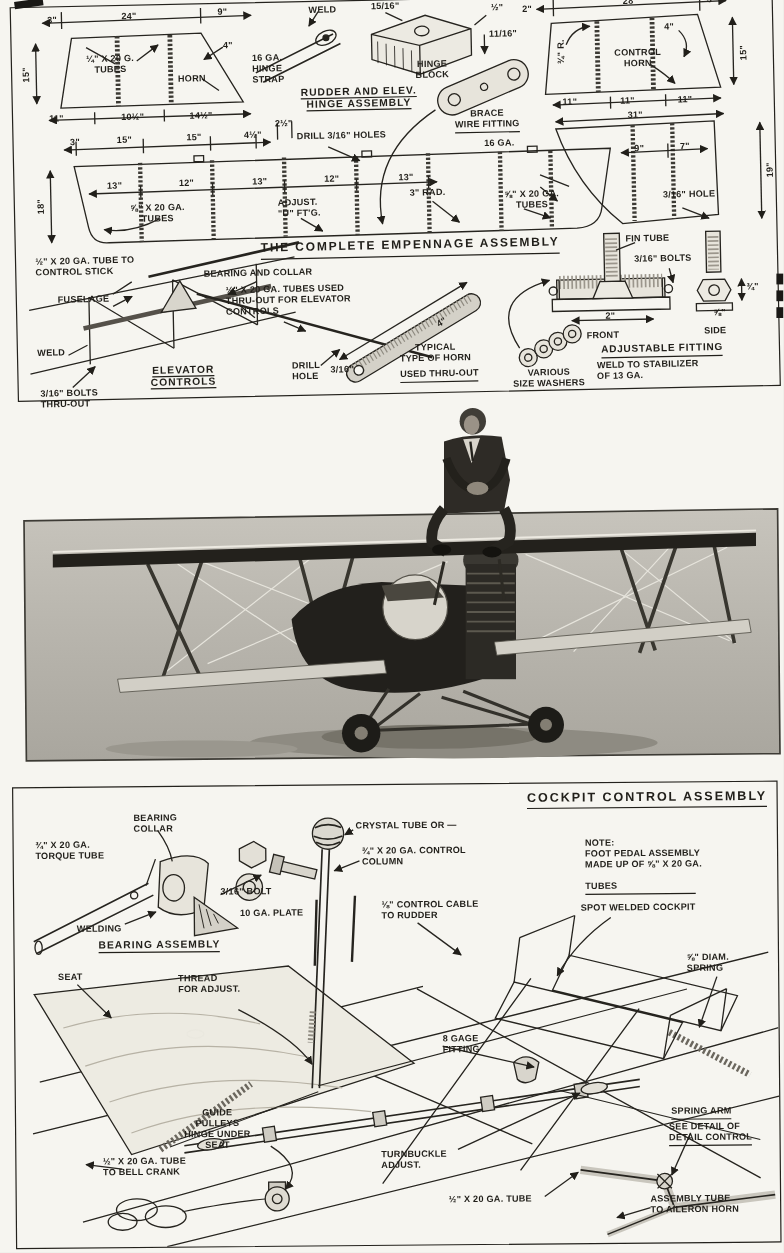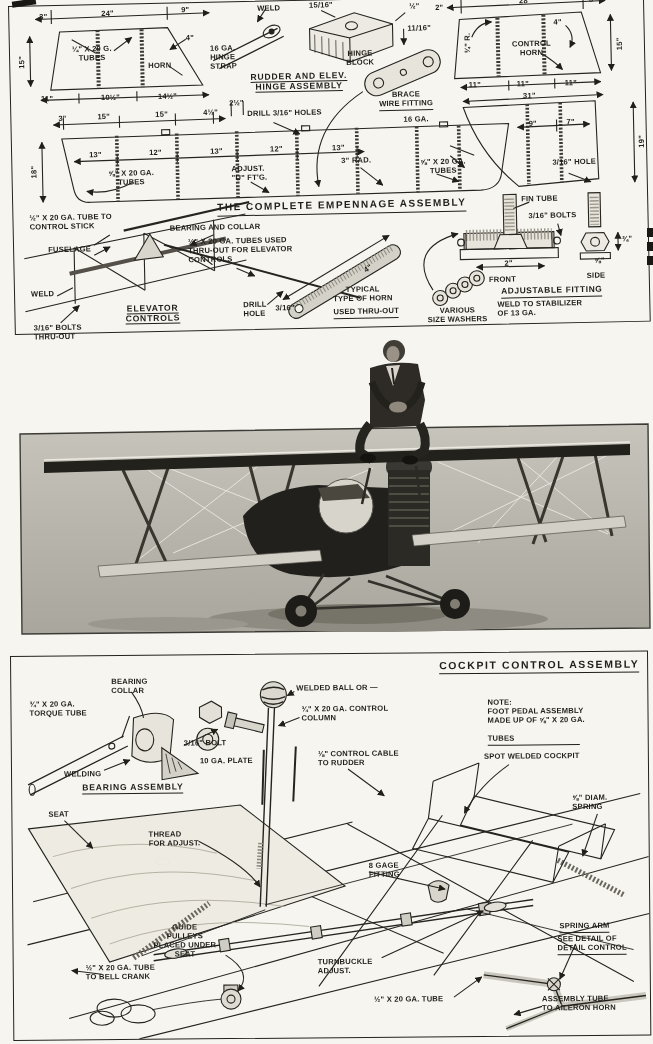--- a/index.html
+++ b/index.html
@@ -413,40 +413,40 @@
 
     <div class="lb t-cock" style="left:428px;top:6px">COCKPIT CONTROL ASSEMBLY</div>
     <div class="lb" style="left:100px;top:22px">BEARING
 COLLAR</div>
     <div class="lb" style="left:18px;top:44px">¾" X 20 GA.
 TORQUE TUBE</div>
     <div class="lb" style="left:172px;top:84px">3/16" BOLT</div>
     <div class="lb" style="left:188px;top:102px">10 GA. PLATE</div>
     <div class="lb" style="left:52px;top:114px">WELDING</div>
     <div class="lb ul" style="left:70px;top:126px;font-size:8.6px;letter-spacing:.8px">BEARING ASSEMBLY</div>
-    <div class="lb" style="left:285px;top:30px">WELDED BALL OR —</div>
+    <div class="lb" style="left:285px;top:30px">CRYSTAL TUBE OR —</div>
     <div class="lb" style="left:290px;top:51px">¾" X 20 GA. CONTROL
 COLUMN</div>
     <div class="lb" style="left:306px;top:96px">⅛" CONTROL CABLE
 TO RUDDER</div>
     <div class="lb" style="left:476px;top:46px">NOTE:
 FOOT PEDAL ASSEMBLY
 MADE UP OF ⅝" X 20 GA.</div>
     <div class="lb ul" style="left:476px;top:82px;min-width:92px">TUBES</div>
     <div class="lb" style="left:472px;top:100px">SPOT WELDED COCKPIT</div>
     <div class="lb" style="left:560px;top:142px">⅝" DIAM.
 SPRING</div>
     <div class="lb" style="left:36px;top:154px">SEAT</div>
-    <div class="lb" style="left:136px;top:175px">THREAD
+    <div class="lb" style="left:136px;top:156px">THREAD
 FOR ADJUST.</div>
     <div class="lb" style="left:356px;top:208px">8 GAGE
 FITTING</div>
     <div class="lb c" style="left:140px;top:268px">GUIDE
 PULLEYS
-PLACED UNDER
+HINGE UNDER
 SEAT</div>
     <div class="lb" style="left:72px;top:308px">½" X 20 GA. TUBE
 TO BELL CRANK</div>
     <div class="lb" style="left:304px;top:304px">TURNBUCKLE
 ADJUST.</div>
     <div class="lb ul" style="left:546px;top:270px">SPRING ARM</div>
     <div class="lb ul" style="left:544px;top:283px">SEE DETAIL OF
 DETAIL CONTROL</div>
     <div class="lb" style="left:360px;top:342px">½" X 20 GA. TUBE</div>
     <div class="lb" style="left:528px;top:343px">ASSEMBLY TUBE

